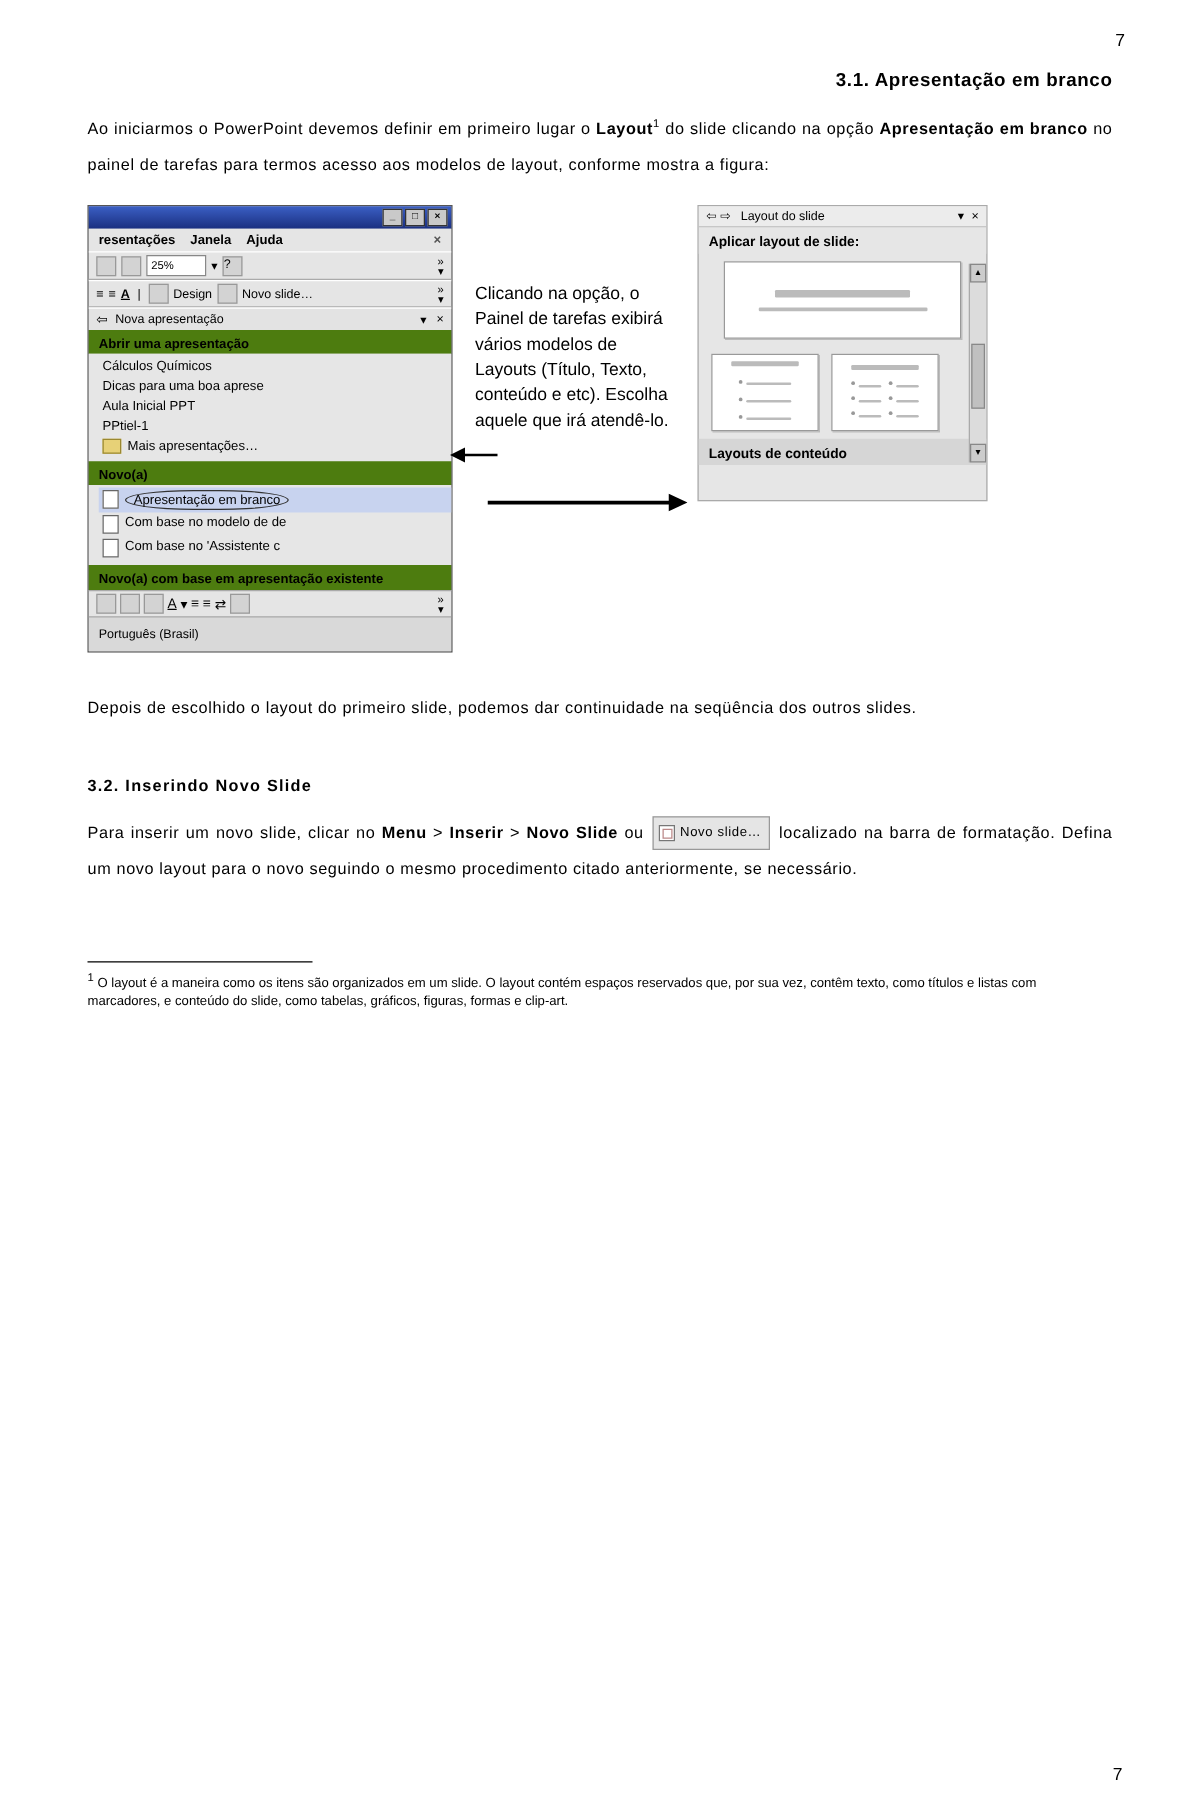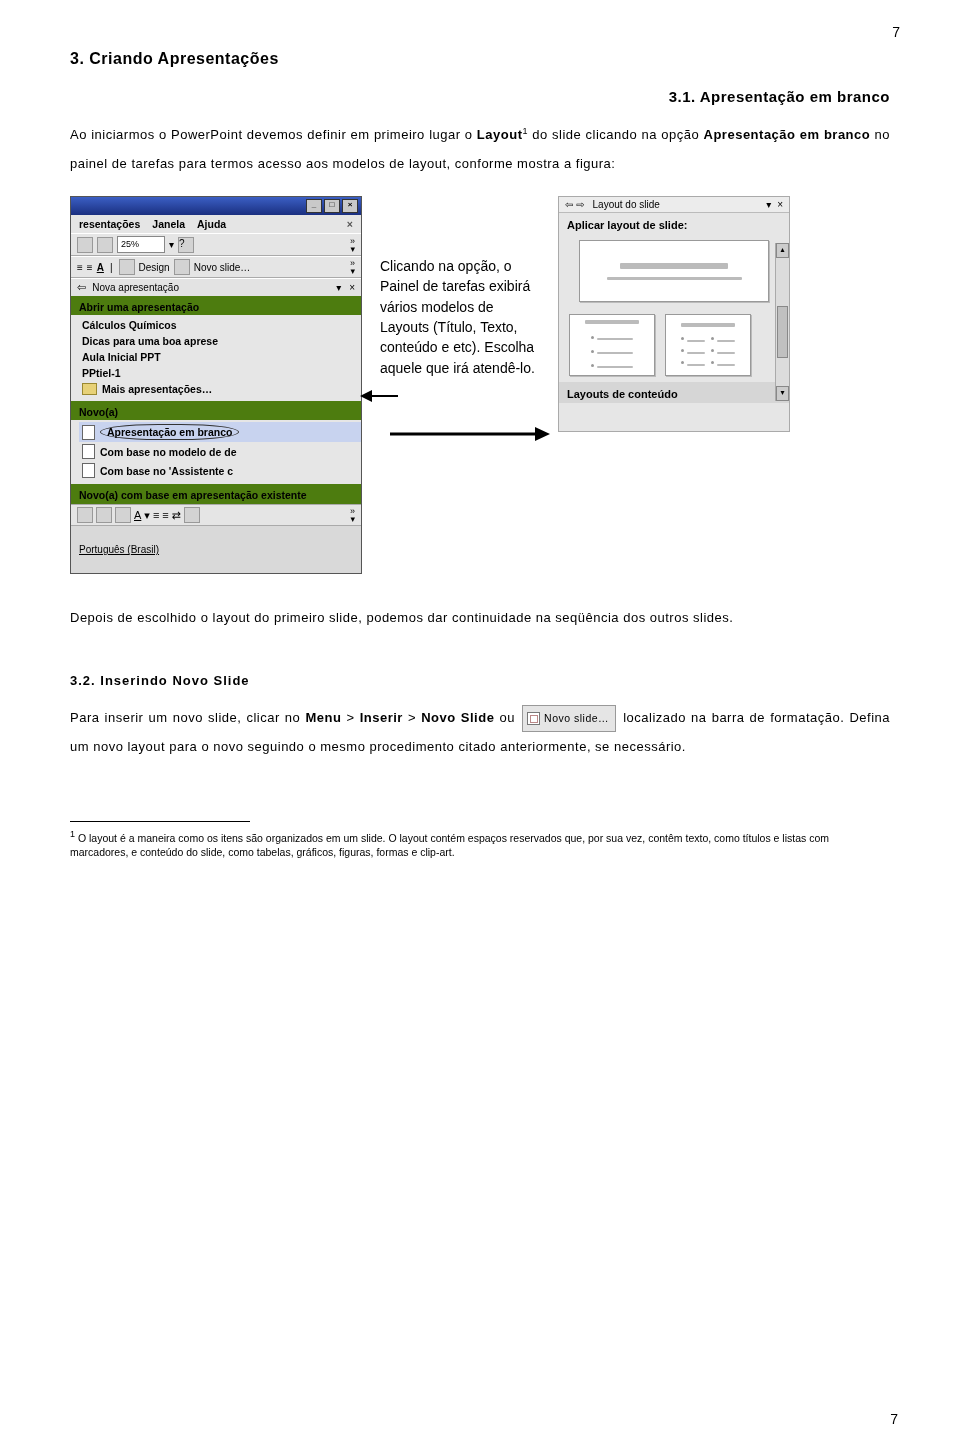--- a/index.html
+++ b/index.html
@@ -132,24 +132,23 @@
   .pane-section-title {
     font-weight: bold;
     padding: 5px 8px 2px 8px;
     font-size: 10.5px;
     background: #4d7c0f;
   }
   .pane-list { background: #e6e6e6; padding: 2px 0 4px 8px; }
   .pane-item {
     display: flex;
     gap: 5px;
-    align-items: center;
+    align-items: flex-start;
     padding: 2px 3px;
     font-size: 10.5px;
-    font-weight: bold;
   }
   .pane-item.hover { background: #c8d3ef; }
   .circled {
     display: inline-block;
     padding: 1px 6px;
     border: 1px solid #333;
     border-radius: 50%/60%;
   }
   .doc-ico {
     width: 11px; height: 13px;
@@ -167,22 +166,21 @@
     gap: 3px;
     align-items: center;
     padding: 2px 6px;
     background: #e5e5e5;
     border-top: 1px solid #aaa;
   }
   .status-bar {
     background: #d9d9d9;
     border-top: 1px solid #aaa;
     font-size: 10px;
-    padding: 18px 8px;
-    text-decoration: underline;
+    padding: 8px 8px;
   }
   .callout {
     width: 160px;
     font-size: 14px;
     line-height: 1.45;
     margin-top: 60px;
     position: relative;
   }
   .arrow-svg {
     position: absolute;
@@ -301,21 +299,20 @@
     right: 62px;
     font-size: 14px;
   }
 </style>
 </head>
 <body>
 
 <div class="page">
   <div class="page-num-top">7</div>
 
-  <div class="h1">3. Criando Apresentações</div>
 
   <div class="h2">3.1.  Apresentação em branco</div>
 
   <p class="body-text">
     <span>Ao iniciarmos o PowerPoint devemos definir em primeiro lugar o </span><span class="bold">Layout</span><span class="sup">1</span><span> do slide clicando na opção </span><span class="bold">Apresentação em branco</span><span> no painel de tarefas para termos acesso aos modelos de layout, conforme mostra a figura:</span>
   </p>
 
   <div class="figs-row">
 
     <div class="fig-left">

